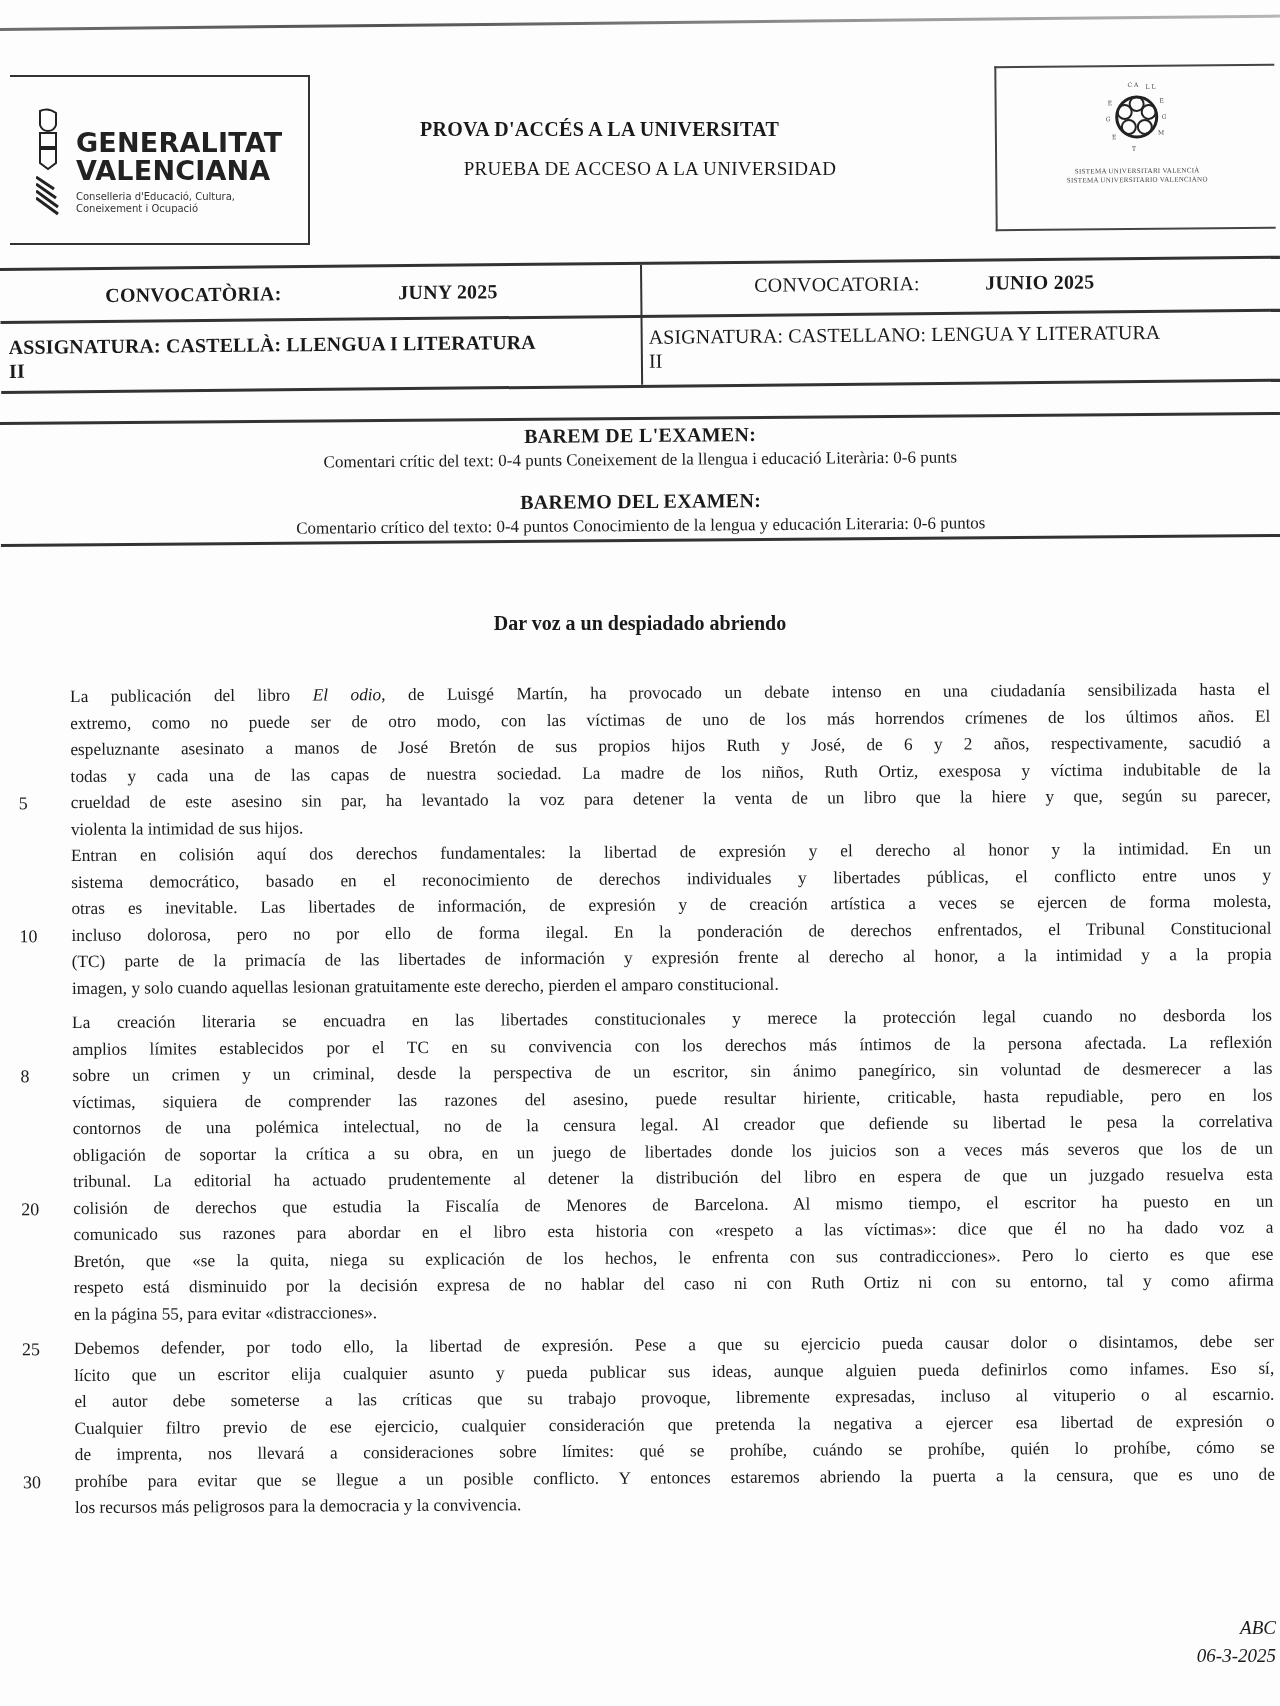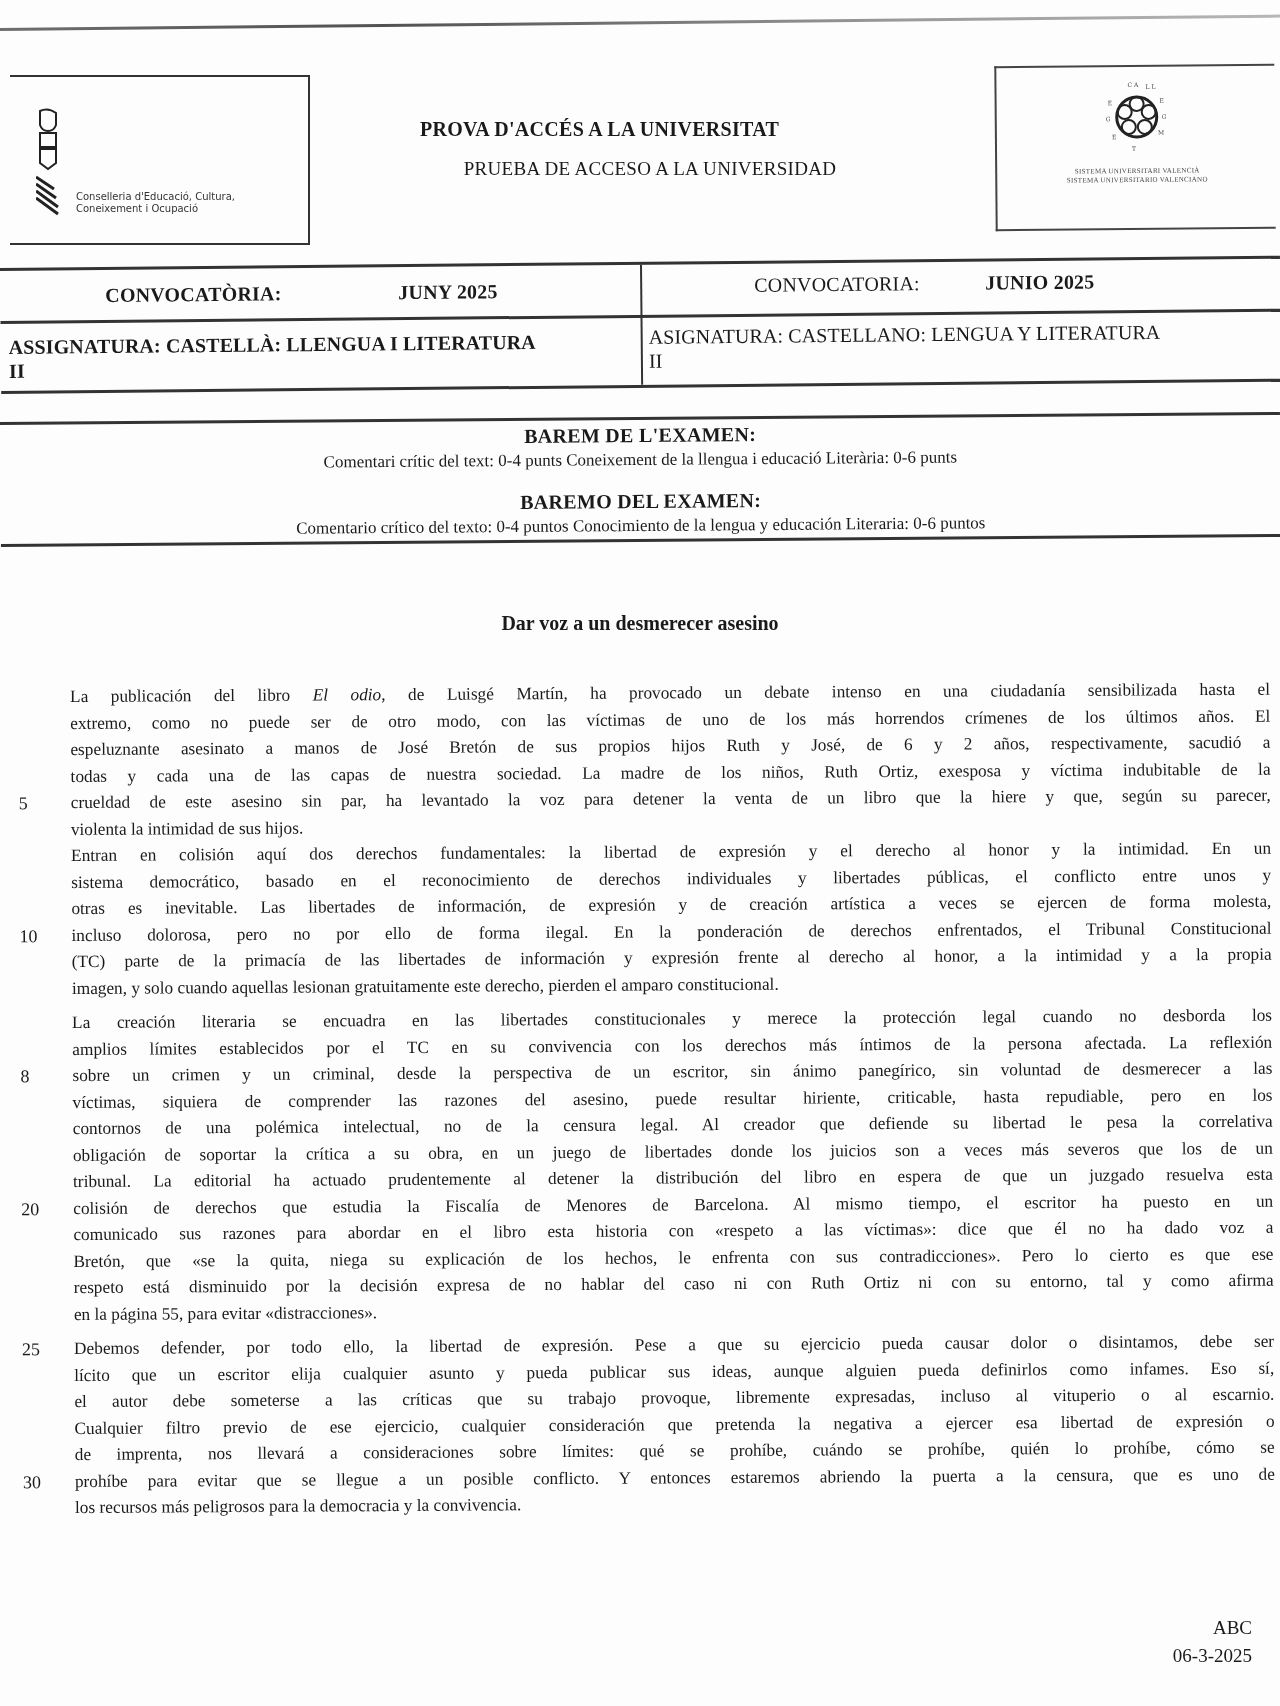--- a/index.html
+++ b/index.html
@@ -90,41 +90,45 @@
   .line {
     position: relative; height: 26.5px; font-size: 17.3px; line-height: 26.5px;
     text-align: justify; text-align-last: justify; white-space: nowrap;
   }
   .line.last { text-align-last: left; }
   .line.gap { margin-top: 8px; }
   .lineno {
     position: absolute; left: -52px; top: 0; width: 30px; font-size: 18px;
   }
   .source {
-    position: absolute; right: 28px; top: 1614px; text-align: right;
-    font-size: 19px; line-height: 28px;
+    position: absolute; right: 4px; top: 1614px; text-align: right;
+    font-size: 19px; font-style: italic; line-height: 28px;
   }
 </style>
 </head>
 <body>
 
 <div class="top-rule"></div>
 
 <div class="gva-box">
   <svg class="gva-shield" viewBox="0 0 24 110">
     <path d="M4 4 q8 -4 16 2 v12 q-2 6 -8 6 q-6 0 -8 -6z" fill="none" stroke="#222" stroke-width="2"></path>
     <rect x="4" y="26" width="16" height="14" fill="none" stroke="#222" stroke-width="2"></rect>
     <path d="M4 42 h16 v14 l-8 6 l-8 -6z" fill="none" stroke="#222" stroke-width="2"></path>
     <g stroke="#222" stroke-width="3">
       <line x1="0" y1="70" x2="18" y2="82"></line>
       <line x1="0" y1="77" x2="20" y2="91"></line>
       <line x1="0" y1="84" x2="22" y2="100"></line>
       <line x1="0" y1="91" x2="22" y2="107"></line>
     </g>
   </svg>
+  <div class="gva-title">
+    <div>GENERALITAT</div>
+    <div>VALENCIANA</div>
+  </div>
   <div class="gva-sub">
     <div>Conselleria d'Educació, Cultura,</div>
     <div>Coneixement i Ocupació</div>
   </div>
 </div>
 
 <div class="exam-title">PROVA D'ACCÉS A LA UNIVERSITAT</div>
 <div class="exam-subtitle">PRUEBA DE ACCESO A LA UNIVERSIDAD</div>
 
 <div class="suv-box">
@@ -172,21 +176,21 @@
   </div>
 </div>
 
 <div class="barem-box">
   <div class="barem-head" style="top:4px;">BAREM DE L'EXAMEN:</div>
   <div class="barem-line" style="top:30px;">Comentari crític del text: 0-4 punts Coneixement de la llengua i educació Literària: 0-6 punts</div>
   <div class="barem-head" style="top:70px;">BAREMO DEL EXAMEN:</div>
   <div class="barem-line" style="top:96px;">Comentario crítico del texto: 0-4 puntos Conocimiento de la lengua y educación Literaria: 0-6 puntos</div>
 </div>
 
-<div class="article-title">Dar voz a un desmerecer asesino</div>
+<div class="article-title">Dar voz a un despiadado abriendo</div>
 
 <div class="article" id="article">
     <div class="line"><span class="lineno"></span><span>La publicación del libro </span><em>El odio</em><span>, de Luisgé Martín, ha provocado un debate intenso en una ciudadanía sensibilizada hasta el</span></div>
     <div class="line"><span class="lineno"></span><span>extremo, como no puede ser de otro modo, con las víctimas de uno de los más horrendos crímenes de los últimos años. El</span></div>
     <div class="line"><span class="lineno"></span><span>espeluznante asesinato a manos de José Bretón de sus propios hijos Ruth y José, de 6 y 2 años, respectivamente, sacudió a</span></div>
     <div class="line"><span class="lineno"></span><span>todas y cada una de las capas de nuestra sociedad. La madre de los niños, Ruth Ortiz, exesposa y víctima indubitable de la</span></div>
     <div class="line"><span class="lineno">5</span><span>crueldad de este asesino sin par, ha levantado la voz para detener la venta de un libro que la hiere y que, según su parecer,</span></div>
     <div class="line last"><span class="lineno"></span><span>violenta la intimidad de sus hijos.</span></div>
     <div class="line"><span class="lineno"></span><span>Entran en colisión aquí dos derechos fundamentales: la libertad de expresión y el derecho al honor y la intimidad. En un</span></div>
     <div class="line"><span class="lineno"></span><span>sistema democrático, basado en el reconocimiento de derechos individuales y libertades públicas, el conflicto entre unos y</span></div>

